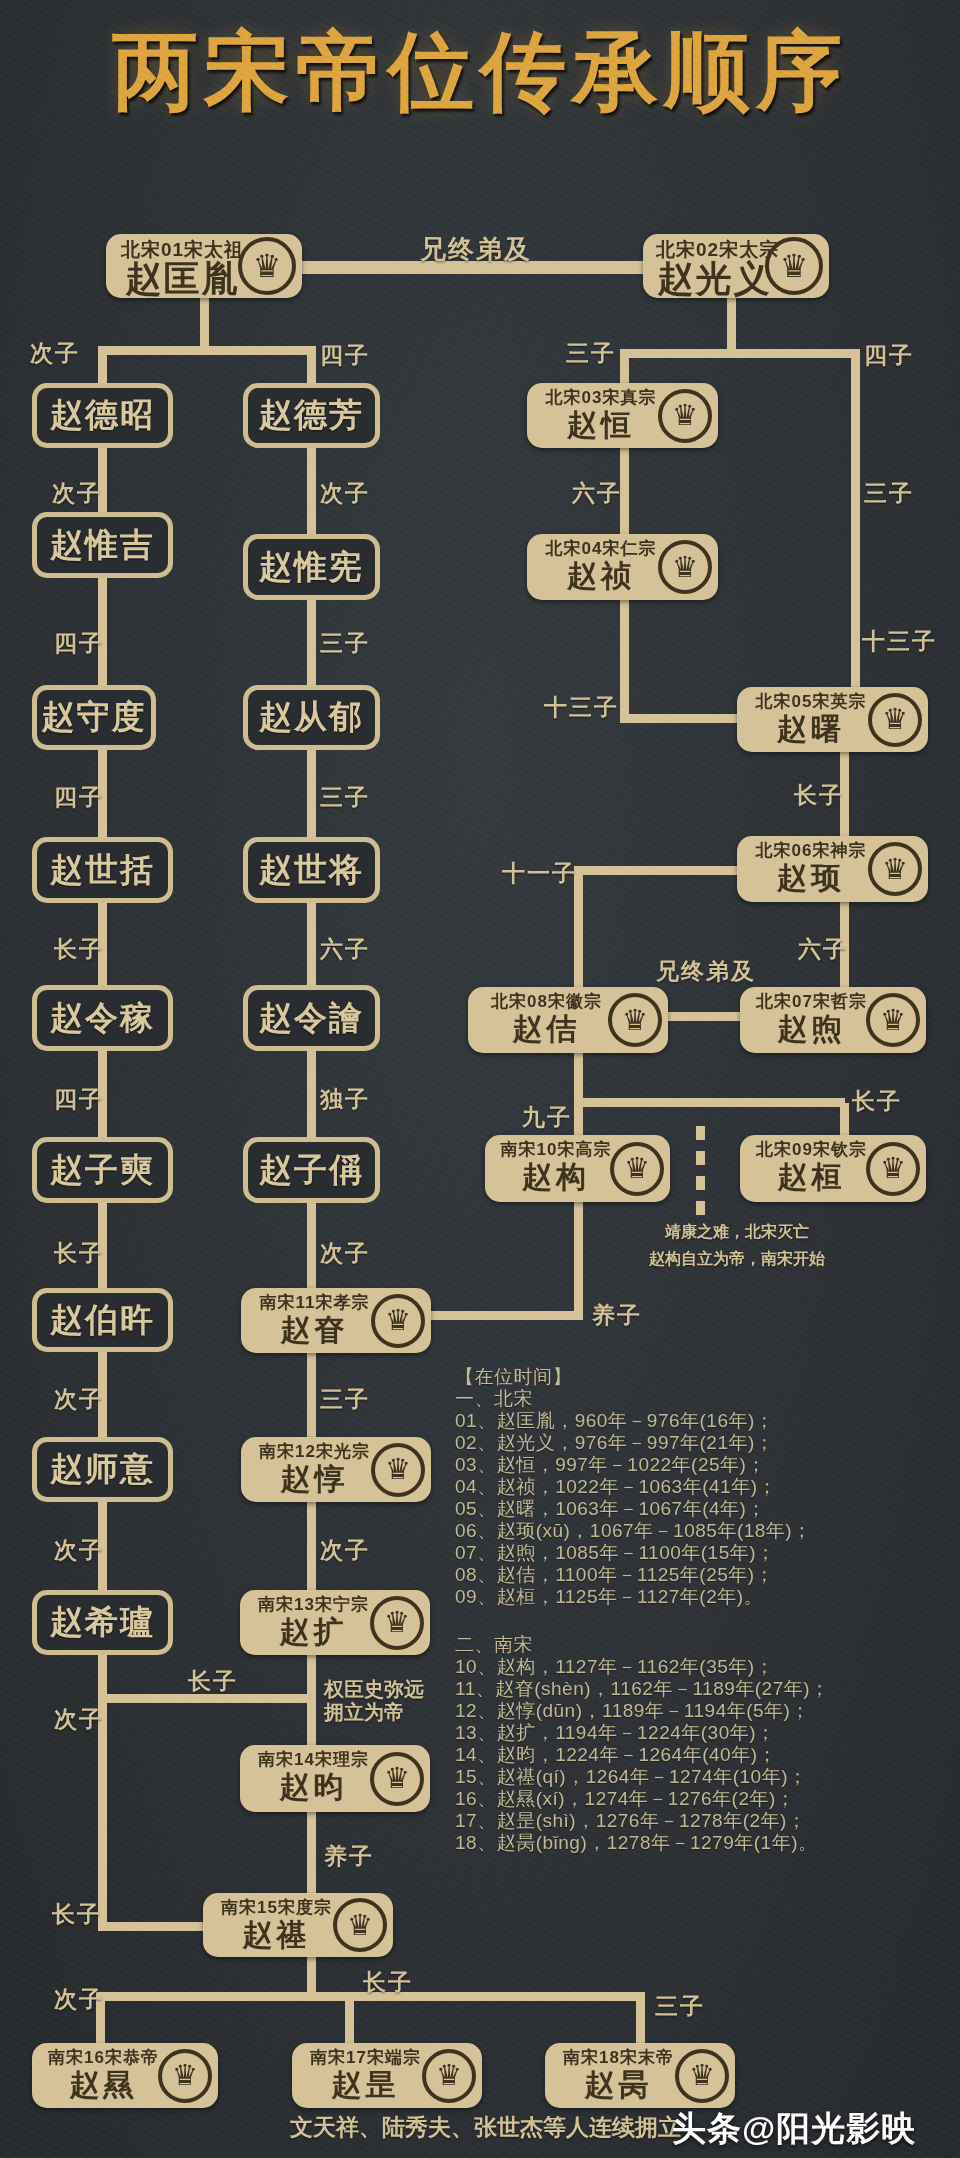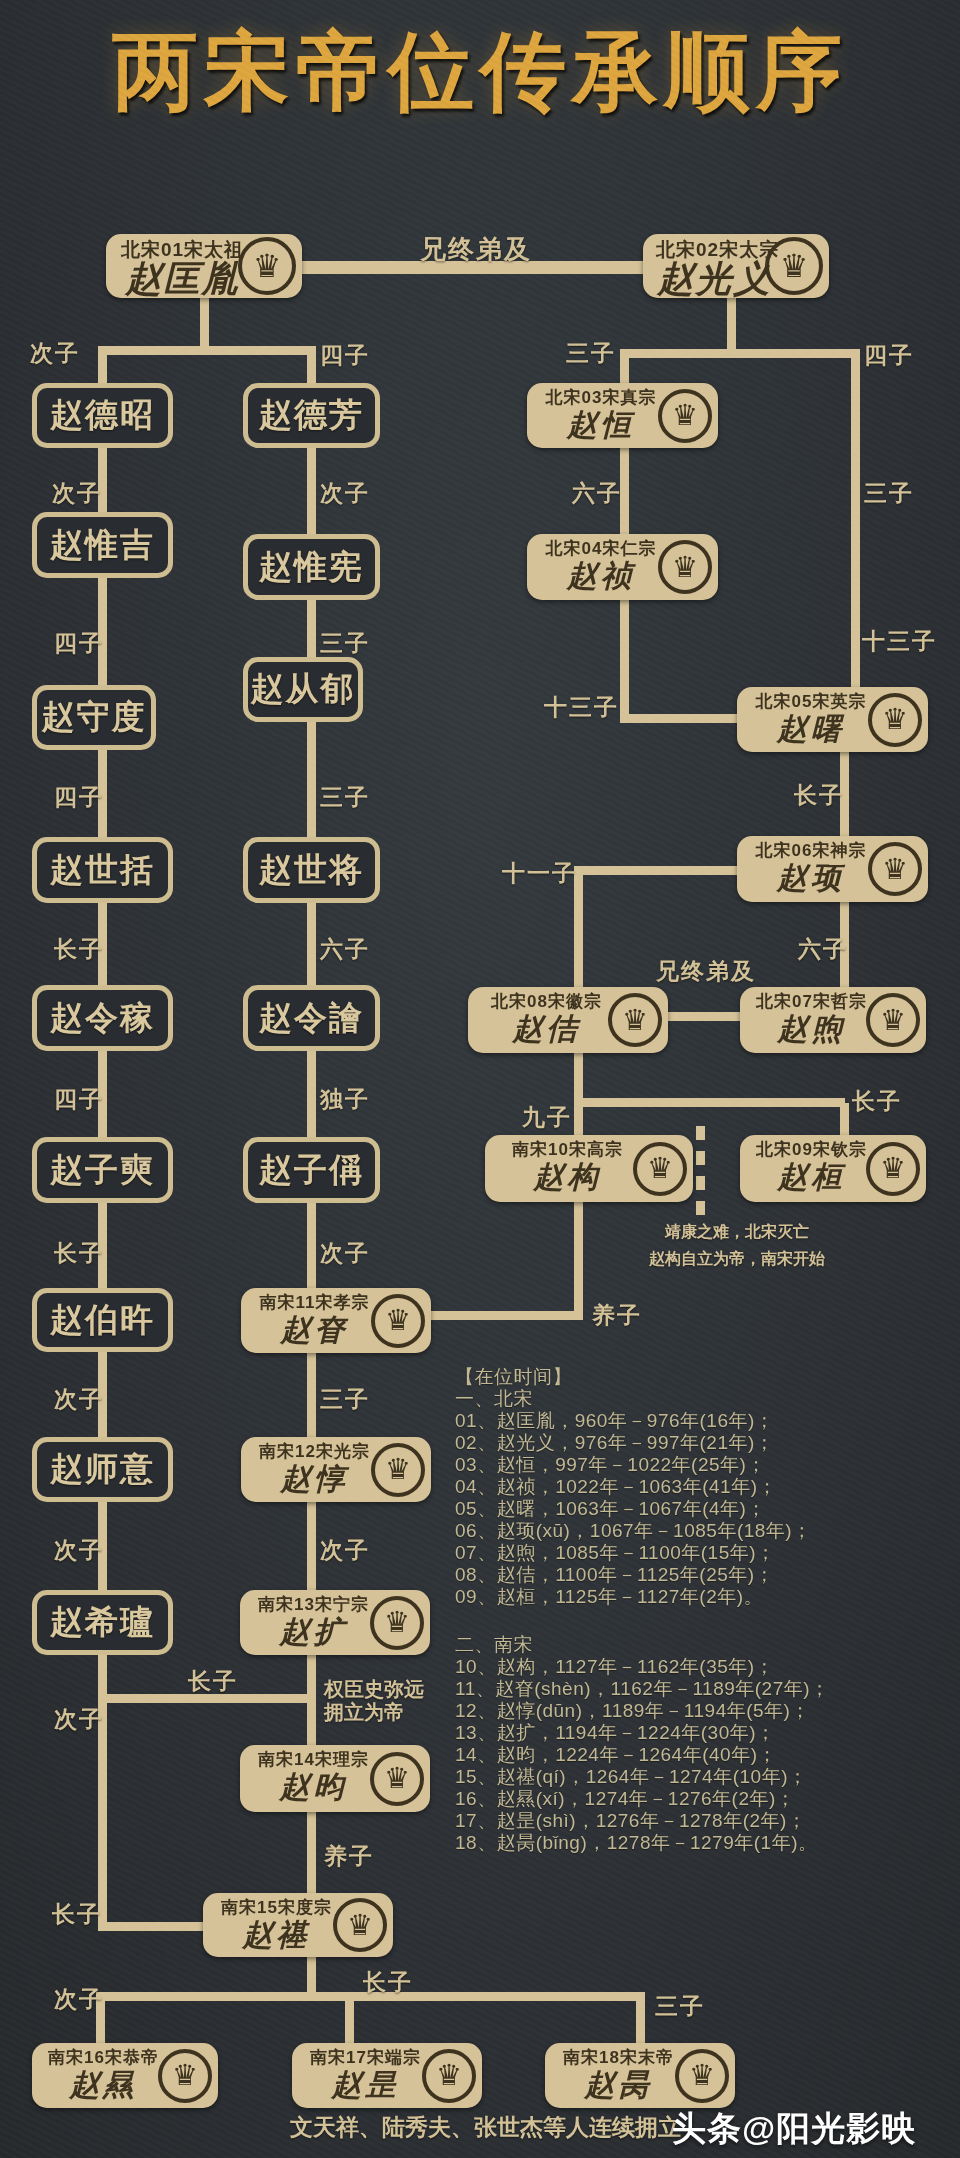--- a/index.html
+++ b/index.html
@@ -15,21 +15,21 @@
   .line{position:absolute;background:#d5c298;z-index:1;}
   .dash{position:absolute;z-index:1;
     background:repeating-linear-gradient(180deg,#d5c298 0 14px,transparent 14px 25px);}
   .mem{position:absolute;z-index:2;background:#292c30;border:5px solid #cfbd92;border-radius:15px;
     box-sizing:border-box;display:flex;align-items:center;justify-content:center;
     color:#d9c79e;font-size:33px;font-weight:bold;letter-spacing:2px;
     text-shadow:0 1px 2px rgba(0,0,0,.5);}
   .emp{position:absolute;z-index:2;background:#d5c298;border-radius:15px;box-sizing:border-box;
     color:#3e331f;padding:5px 56px 4px 13px;box-shadow:0 2px 5px rgba(0,0,0,.45);text-align:center;}
   .emp .cap{font-size:17px;font-weight:bold;letter-spacing:1px;line-height:20px;white-space:nowrap;}
-  .emp .nm{font-size:30px;font-weight:bold;letter-spacing:4px;line-height:34px;white-space:nowrap;font-style:italic;}
+  .emp .nm{font-size:30px;font-weight:bold;letter-spacing:4px;line-height:34px;white-space:nowrap;}
   .emp.big .cap{font-size:19px;line-height:22px;}
   .emp.big .nm{font-size:36px;letter-spacing:2px;line-height:36px;}
   .crown{position:absolute;right:6px;top:50%;transform:translateY(-50%);
     width:46px;height:46px;border:4px solid #3e331f;border-radius:50%;
     display:flex;align-items:center;justify-content:center;
     font-family:"DejaVu Sans",sans-serif;font-size:29px;line-height:1;color:#3e331f;}
   .emp.big .crown{width:50px;height:50px;font-size:32px;}
   .lbl{position:absolute;z-index:3;color:#d2c097;font-size:23px;font-weight:bold;
     letter-spacing:2px;white-space:nowrap;text-shadow:0 1px 2px rgba(0,0,0,.5);}
   .note{position:absolute;z-index:3;color:#d2c097;font-weight:bold;white-space:nowrap;
@@ -113,21 +113,21 @@
   <div class="emp" style="left:468px;top:987px;width:200px;height:66px">
     <div class="cap">北宋08宋徽宗</div>
     <div class="nm">赵佶</div>
     <div class="crown">♛</div>
   </div>
   <div class="emp" style="left:740px;top:1135px;width:186px;height:67px">
     <div class="cap">北宋09宋钦宗</div>
     <div class="nm">赵桓</div>
     <div class="crown">♛</div>
   </div>
-  <div class="emp" style="left:485px;top:1135px;width:208px;height:67px">
+  <div class="emp" style="left:485px;top:1135px;width:185px;height:67px">
     <div class="cap">南宋10宋高宗</div>
     <div class="nm">赵构</div>
     <div class="crown">♛</div>
   </div>
   <div class="emp" style="left:241px;top:1288px;width:190px;height:65px">
     <div class="cap">南宋11宋孝宗</div>
     <div class="nm">赵眘</div>
     <div class="crown">♛</div>
   </div>
   <div class="emp" style="left:241px;top:1437px;width:190px;height:65px">
@@ -193,21 +193,21 @@
   <div class="mem" style="left:32px;top:1590px;width:141px;height:65px">
       <span>赵希瓐</span>
     </div>
 
   <div class="mem" style="left:243px;top:383px;width:137px;height:65px">
       <span>赵德芳</span>
     </div>
   <div class="mem" style="left:243px;top:534px;width:137px;height:66px">
       <span>赵惟宪</span>
     </div>
-  <div class="mem" style="left:243px;top:657px;width:120px;height:65px">
+  <div class="mem" style="left:243px;top:685px;width:137px;height:65px">
       <span>赵从郁</span>
     </div>
   <div class="mem" style="left:243px;top:985px;width:137px;height:66px">
       <span>赵令譮</span>
     </div>
   <div class="mem" style="left:243px;top:837px;width:137px;height:66px">
       <span>赵世将</span>
     </div>
   <div class="mem" style="left:243px;top:1137px;width:137px;height:66px">
       <span>赵子偁</span>

